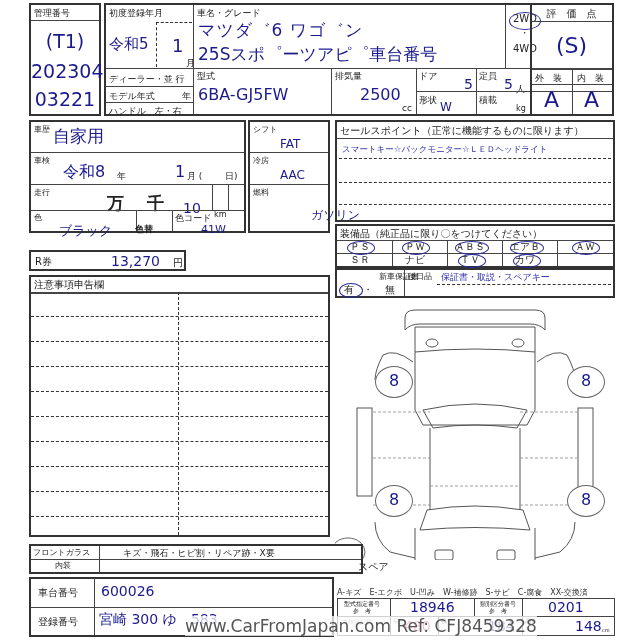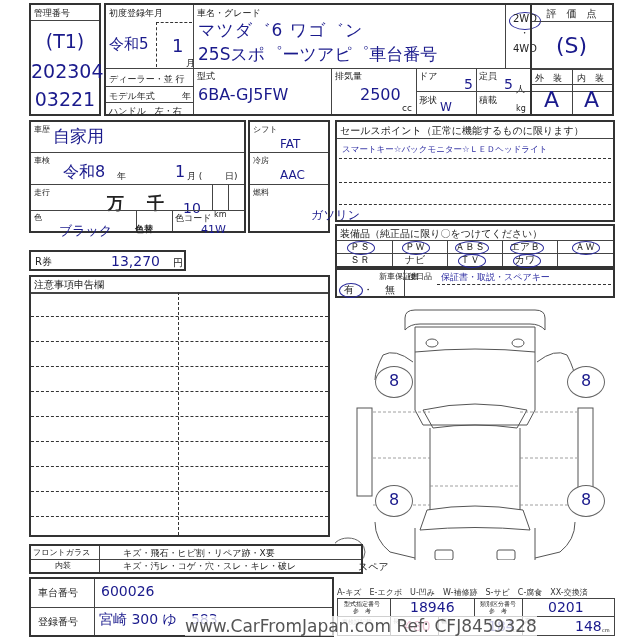--- a/index.html
+++ b/index.html
@@ -263,21 +263,20 @@
 </div>
 <div class="val" style="left:358px;top:560px;font-size:10px;">スペア</div>
 <div class="val" style="left:337px;top:587px;font-size:8px;color:#333;">A-キズ　E-エクボ　U-凹み　W-補修跡　S-サビ　C-腐食　XX-交換済</div>
 
 <div class="abs box" style="left:29px;top:544px;width:334px;height:30px;">
   <div class="vline" style="left:68px;top:0;height:26px;"></div>
   <div class="hline" style="left:0;right:0;top:13px;"></div>
   <div class="val" style="left:2px;top:1px;font-size:8px;">フロントガラス</div>
   <div class="val" style="left:92px;top:1px;font-size:9px;">キズ・飛石・ヒビ割・リペア跡・X要</div>
   <div class="val" style="left:24px;top:14px;font-size:8px;">内装</div>
-  <div class="val" style="left:92px;top:14px;font-size:9px;">キズ・汚レ・コゲ・穴・スレ・キレ・破レ</div>
 </div>
 <div class="abs box" style="left:29px;top:577px;width:305px;height:60px;">
   <div class="vline" style="left:63px;top:0;height:56px;"></div>
   <div class="hline" style="left:0;right:0;top:28px;"></div>
   <div class="val" style="left:7px;top:7px;font-size:10px;">車台番号</div>
   <div class="val blue" style="left:70px;top:4px;font-size:14px;">600026</div>
   <div class="val" style="left:7px;top:36px;font-size:10px;">登録番号</div>
   <div class="val blue" style="left:68px;top:32px;font-size:14px;">宮崎 300 ゆ　583</div>
 </div>
 

